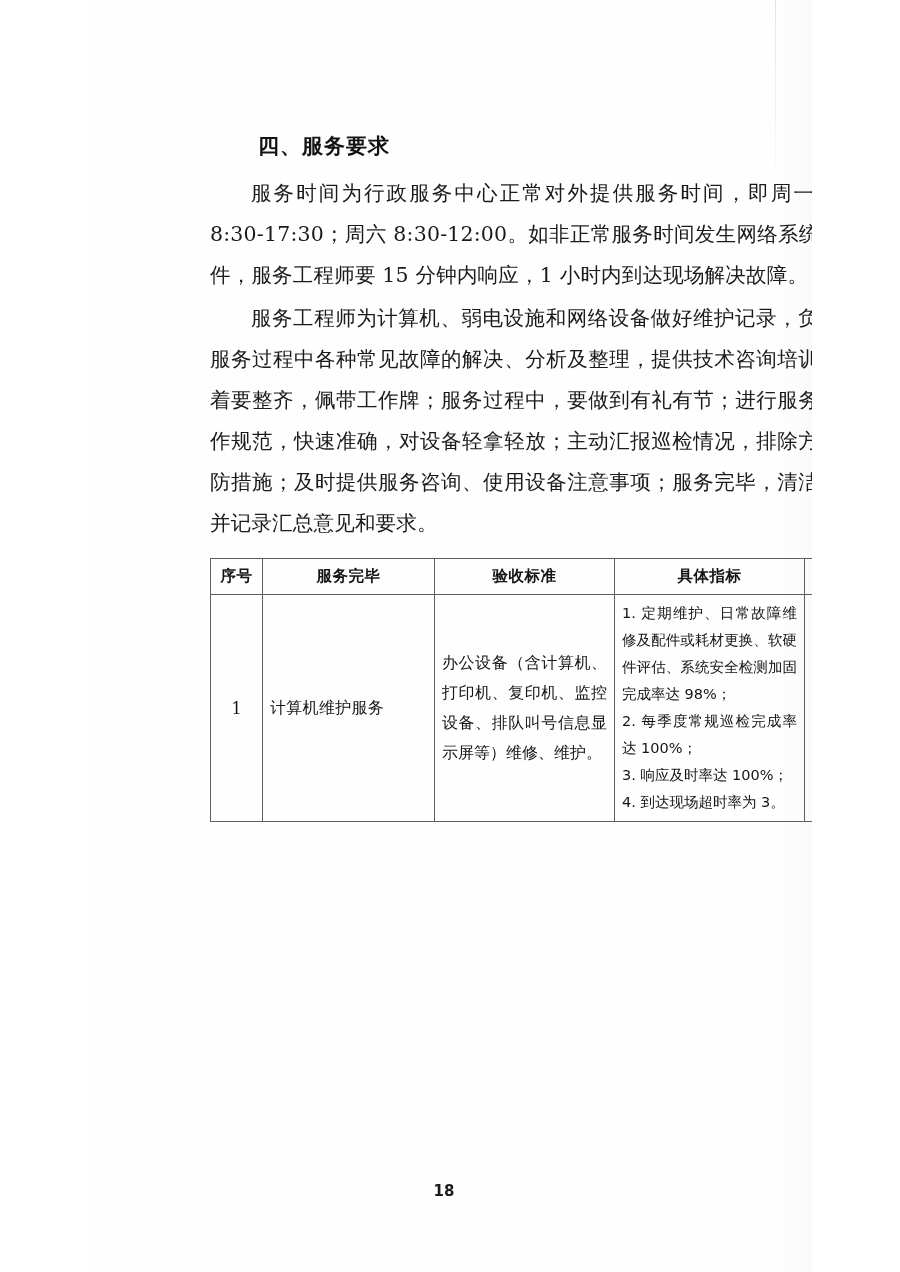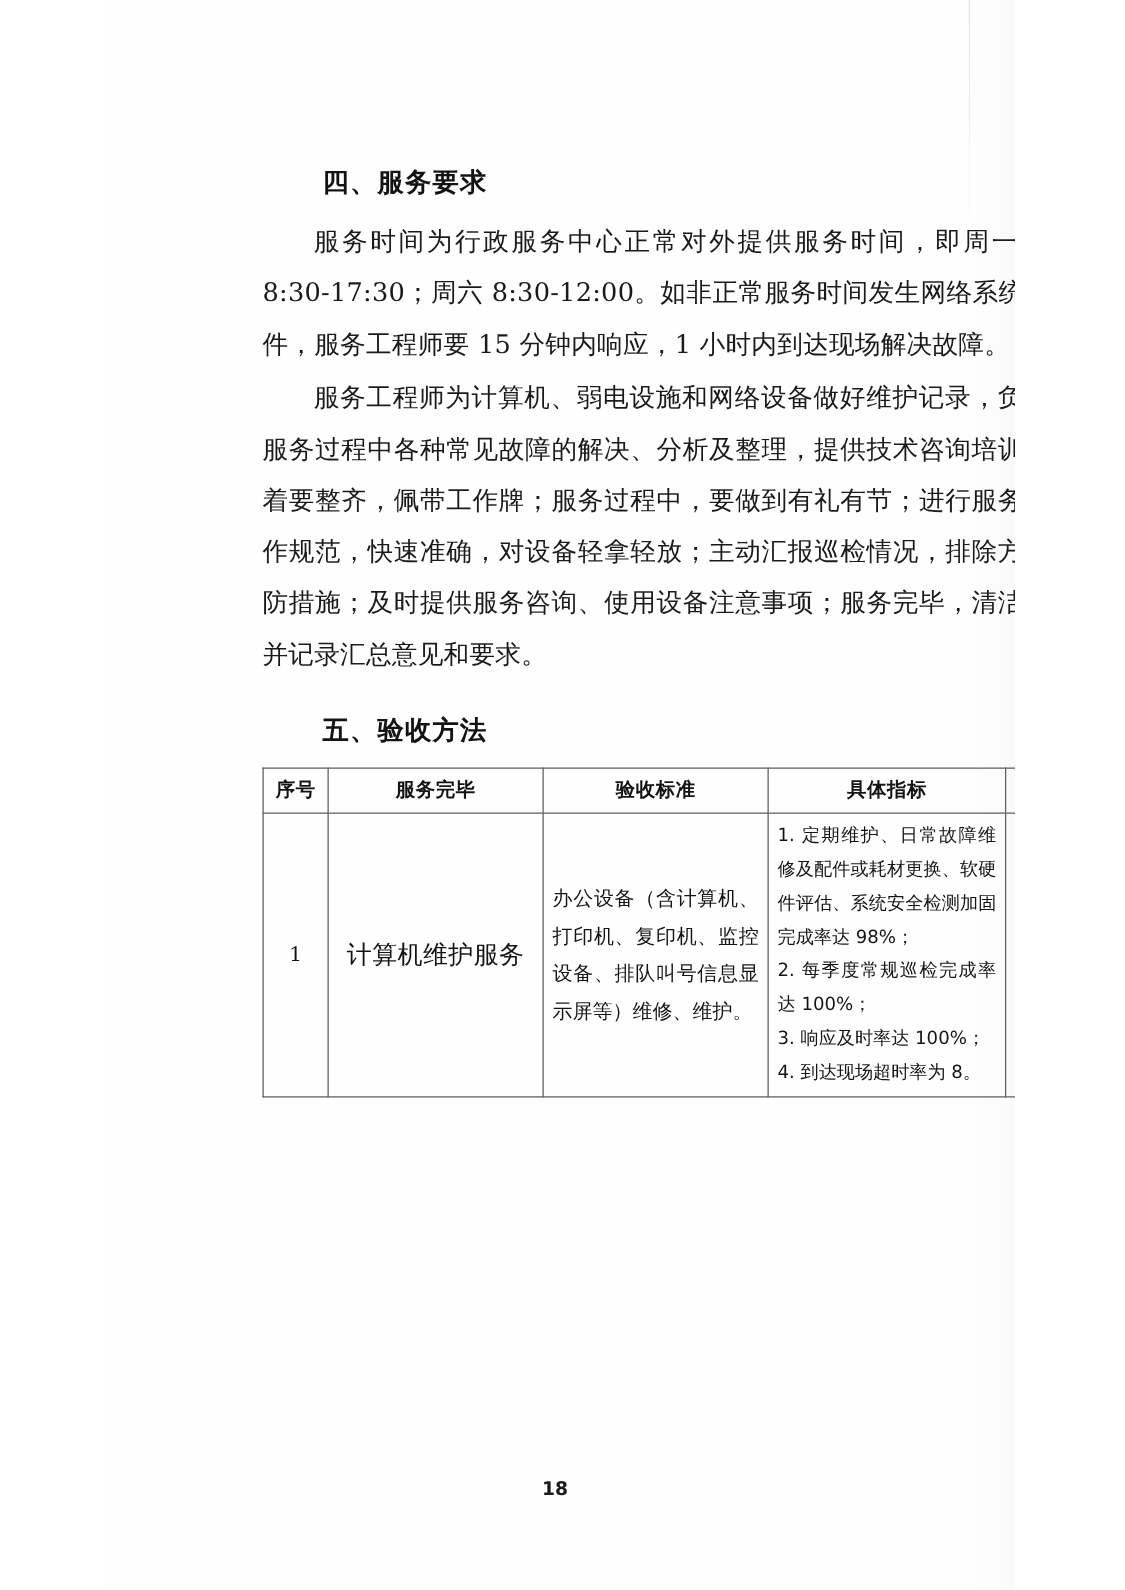--- a/index.html
+++ b/index.html
@@ -98,22 +98,22 @@
   col.c-std    { width: 180px; }
   col.c-metric { width: 190px; }
   col.c-score  { width: 74px; }
 
   td.seq {
     text-align: center;
     font-family: "DejaVu Serif", "Liberation Serif", serif;
     font-size: 16px;
   }
   td.name {
-    text-align: center;
-    font-size: 20px;
+    text-align: left;
+    font-size: 16px;
     letter-spacing: 0.3px;
   }
   td.standard {
     font-size: 16px;
     line-height: 30px;
     text-align: justify;
     text-justify: inter-character;
     padding: 8px 9px;
   }
   td.metrics {
@@ -156,21 +156,20 @@
 
   <div class="content">
 
     <section>
       <h2 class="section-heading">四、服务要求</h2>
       <p class="para">服务时间为行政服务中心正常对外提供服务时间，即周一至周五 8:30-17:30；周六 8:30-12:00。如非正常服务时间发生网络系统突发事件，服务工程师要 15 分钟内响应，1 小时内到达现场解决故障。</p>
       <p class="para">服务工程师为计算机、弱电设施和网络设备做好维护记录，负责维护服务过程中各种常见故障的解决、分析及整理，提供技术咨询培训等。穿着要整齐，佩带工作牌；服务过程中，要做到有礼有节；进行服务时，操作规范，快速准确，对设备轻拿轻放；主动汇报巡检情况，排除方法及预防措施；及时提供服务咨询、使用设备注意事项；服务完毕，清洁机器，并记录汇总意见和要求。</p>
     </section>
 
     <section>
-      <h2 class="section-heading second">五、验收方法</h2>
     </section>
 
     <table class="acceptance">
       <colgroup>
         <col class="c-seq">
           <col class="c-name">
           <col class="c-std">
         <col class="c-metric">
           <col class="c-score">
       </colgroup>
@@ -185,21 +184,21 @@
       </thead>
       <tbody>
         <tr>
           <td class="seq">1</td>
           <td class="name">计算机维护服务</td>
           <td class="standard">办公设备（含计算机、打印机、复印机、监控设备、排队叫号信息显示屏等）维修、维护。</td>
           <td class="metrics">
             <span class="metric-line">1. 定期维护、日常故障维修及配件或耗材更换、软硬件评估、系统安全检测加固完成率达 98%；</span>
             <span class="metric-line">2. 每季度常规巡检完成率达 100%；</span>
             <span class="metric-line">3. 响应及时率达 100%；</span>
-            <span class="metric-line">4. 到达现场超时率为 8。</span>
+            <span class="metric-line">4. 到达现场超时率为 3。</span>
           </td>
           <td class="score">10分</td>
         </tr>
       </tbody>
     </table>
 
   </div>
 
   <div class="page-number">18</div>
 

